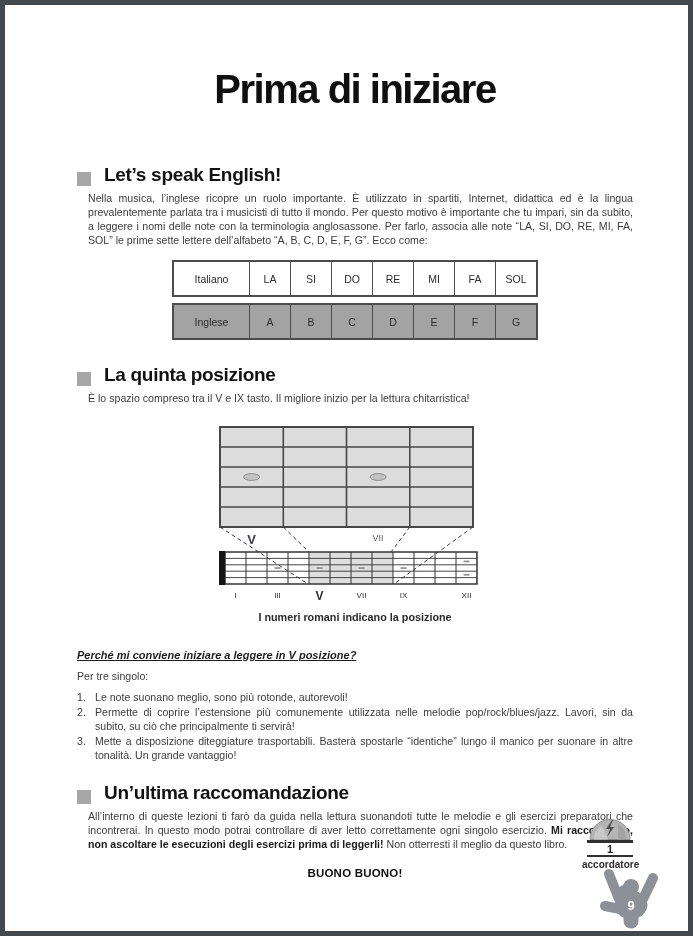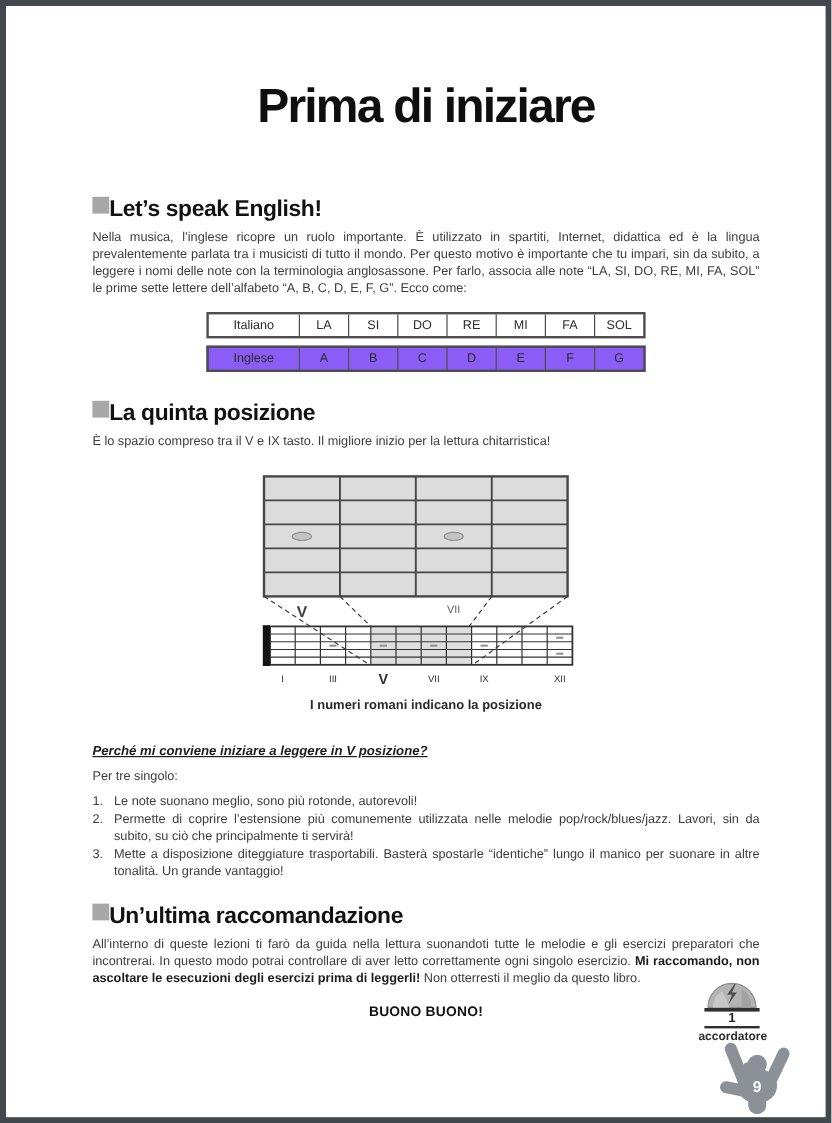--- a/index.html
+++ b/index.html
@@ -18,44 +18,45 @@
 
   .title {
     margin-top:62px;
     text-align:center;
     font-size:40px;
     font-weight:bold;
     letter-spacing:-1.5px;
     color:#0f0f0f;
   }
 
-  .sec-head { display:flex; align-items:flex-start; }
+  .sec-head { display:flex; align-items:flex-end; gap:13px; }
   .sec-head .sq { width:14px; height:14px; background:#a7a7a7; flex:0 0 14px; }
   .sec-head h2 { font-size:19px; font-weight:bold; color:#121212; letter-spacing:-0.3px; }
   .sh-1 { margin-top:52px; }
   .sh-2 { margin-top:24px; }
   .sh-3 { margin-top:20px; }
 
   .body-p {
     margin-top:5px;
     font-size:10.6px;
     line-height:14px;
     text-align:justify;
     color:#3c3c3c;
+    margin-left:11px;
   }
 
   
   .note-table { width:366px; margin:13px auto 0; }
   .ntr {
     display:flex;
     border:2px solid #4d4d4d;
-    height:22px;
+    height:37px;
   }
   .ntr + .ntr { margin-top:6px; }
-  .ntr.gray { background:#8b5cf6; }
+  .ntr.gray { background:#a3a3a3; }
   .ntc {
     flex:0 0 41px;
     border-left:1.5px solid #4d4d4d;
     display:flex; align-items:center; justify-content:center;
     font-size:10.5px; color:#2d2d2d;
   }
   .ntc.first { flex:1 1 78px; border-left:none; }
 
   
   .diagram { width:300px; margin:20px auto 0; }

